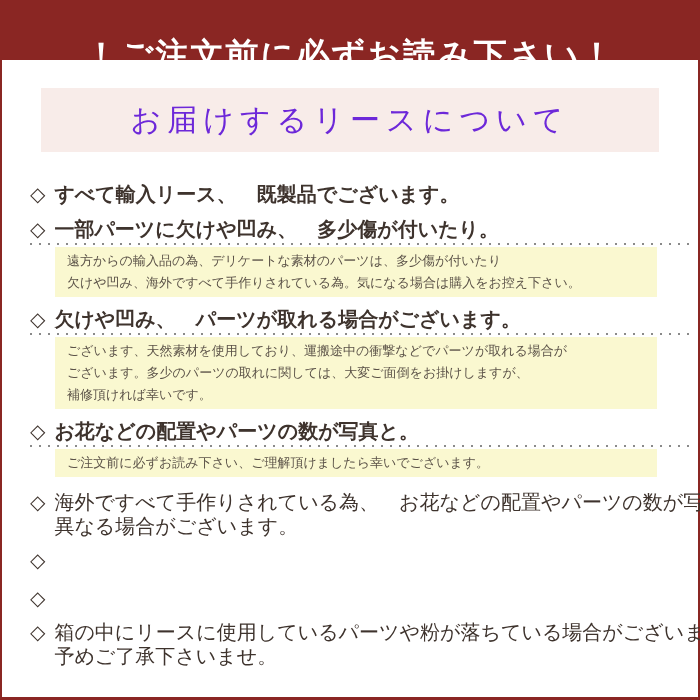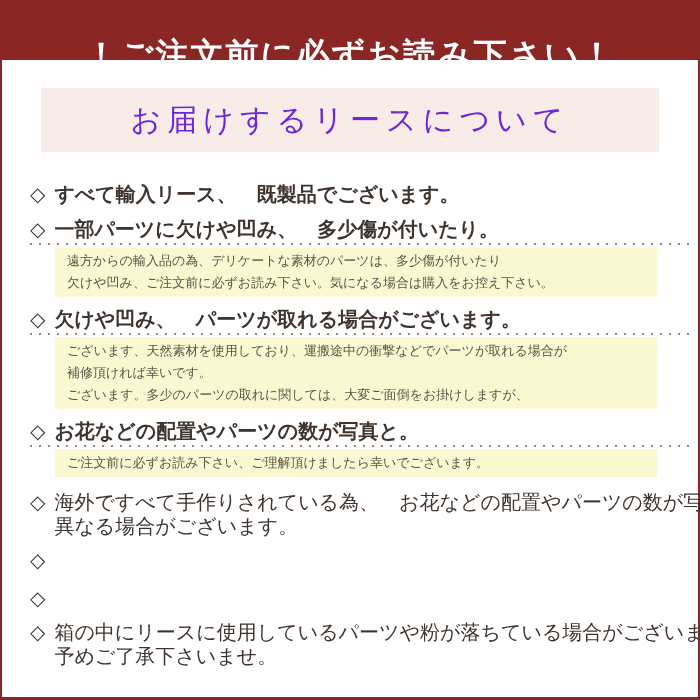--- a/index.html
+++ b/index.html
@@ -92,36 +92,36 @@
       <div class="note">
         <div class="note-heading bold mt-11">
           <span class="diamond">◇</span>
           <span class="heading-lines">
               <span>一部パーツに欠けや凹み、　多少傷が付いたり。</span>
             </span>
         </div>
         <div class="dotted"></div>
         <div class="detail-box">
           <div>遠方からの輸入品の為、デリケートな素材のパーツは、多少傷が付いたり</div>
-          <div>欠けや凹み、ご注文前に必ずお読み下さい。気になる場合は購入をお控え下さい。</div>
+          <div>欠けや凹み、海外ですべて手作りされている為。気になる場合は購入をお控え下さい。</div>
         </div>
       </div>
 
       <div class="note">
         <div class="note-heading bold mt-10">
           <span class="diamond">◇</span>
           <span class="heading-lines">
               <span>欠けや凹み、　パーツが取れる場合がございます。</span>
             </span>
         </div>
         <div class="dotted"></div>
         <div class="detail-box">
           <div>ございます、天然素材を使用しており、運搬途中の衝撃などでパーツが取れる場合が</div>
+          <div>ございます。多少のパーツの取れに関しては、大変ご面倒をお掛けしますが、</div>
           <div>補修頂ければ幸いです。</div>
-          <div>ございます。多少のパーツの取れに関しては、大変ご面倒をお掛けしますが、</div>
         </div>
       </div>
 
       <div class="note">
         <div class="note-heading bold mt-10">
           <span class="diamond">◇</span>
           <span class="heading-lines">
               <span>お花などの配置やパーツの数が写真と。</span>
             </span>
         </div>

